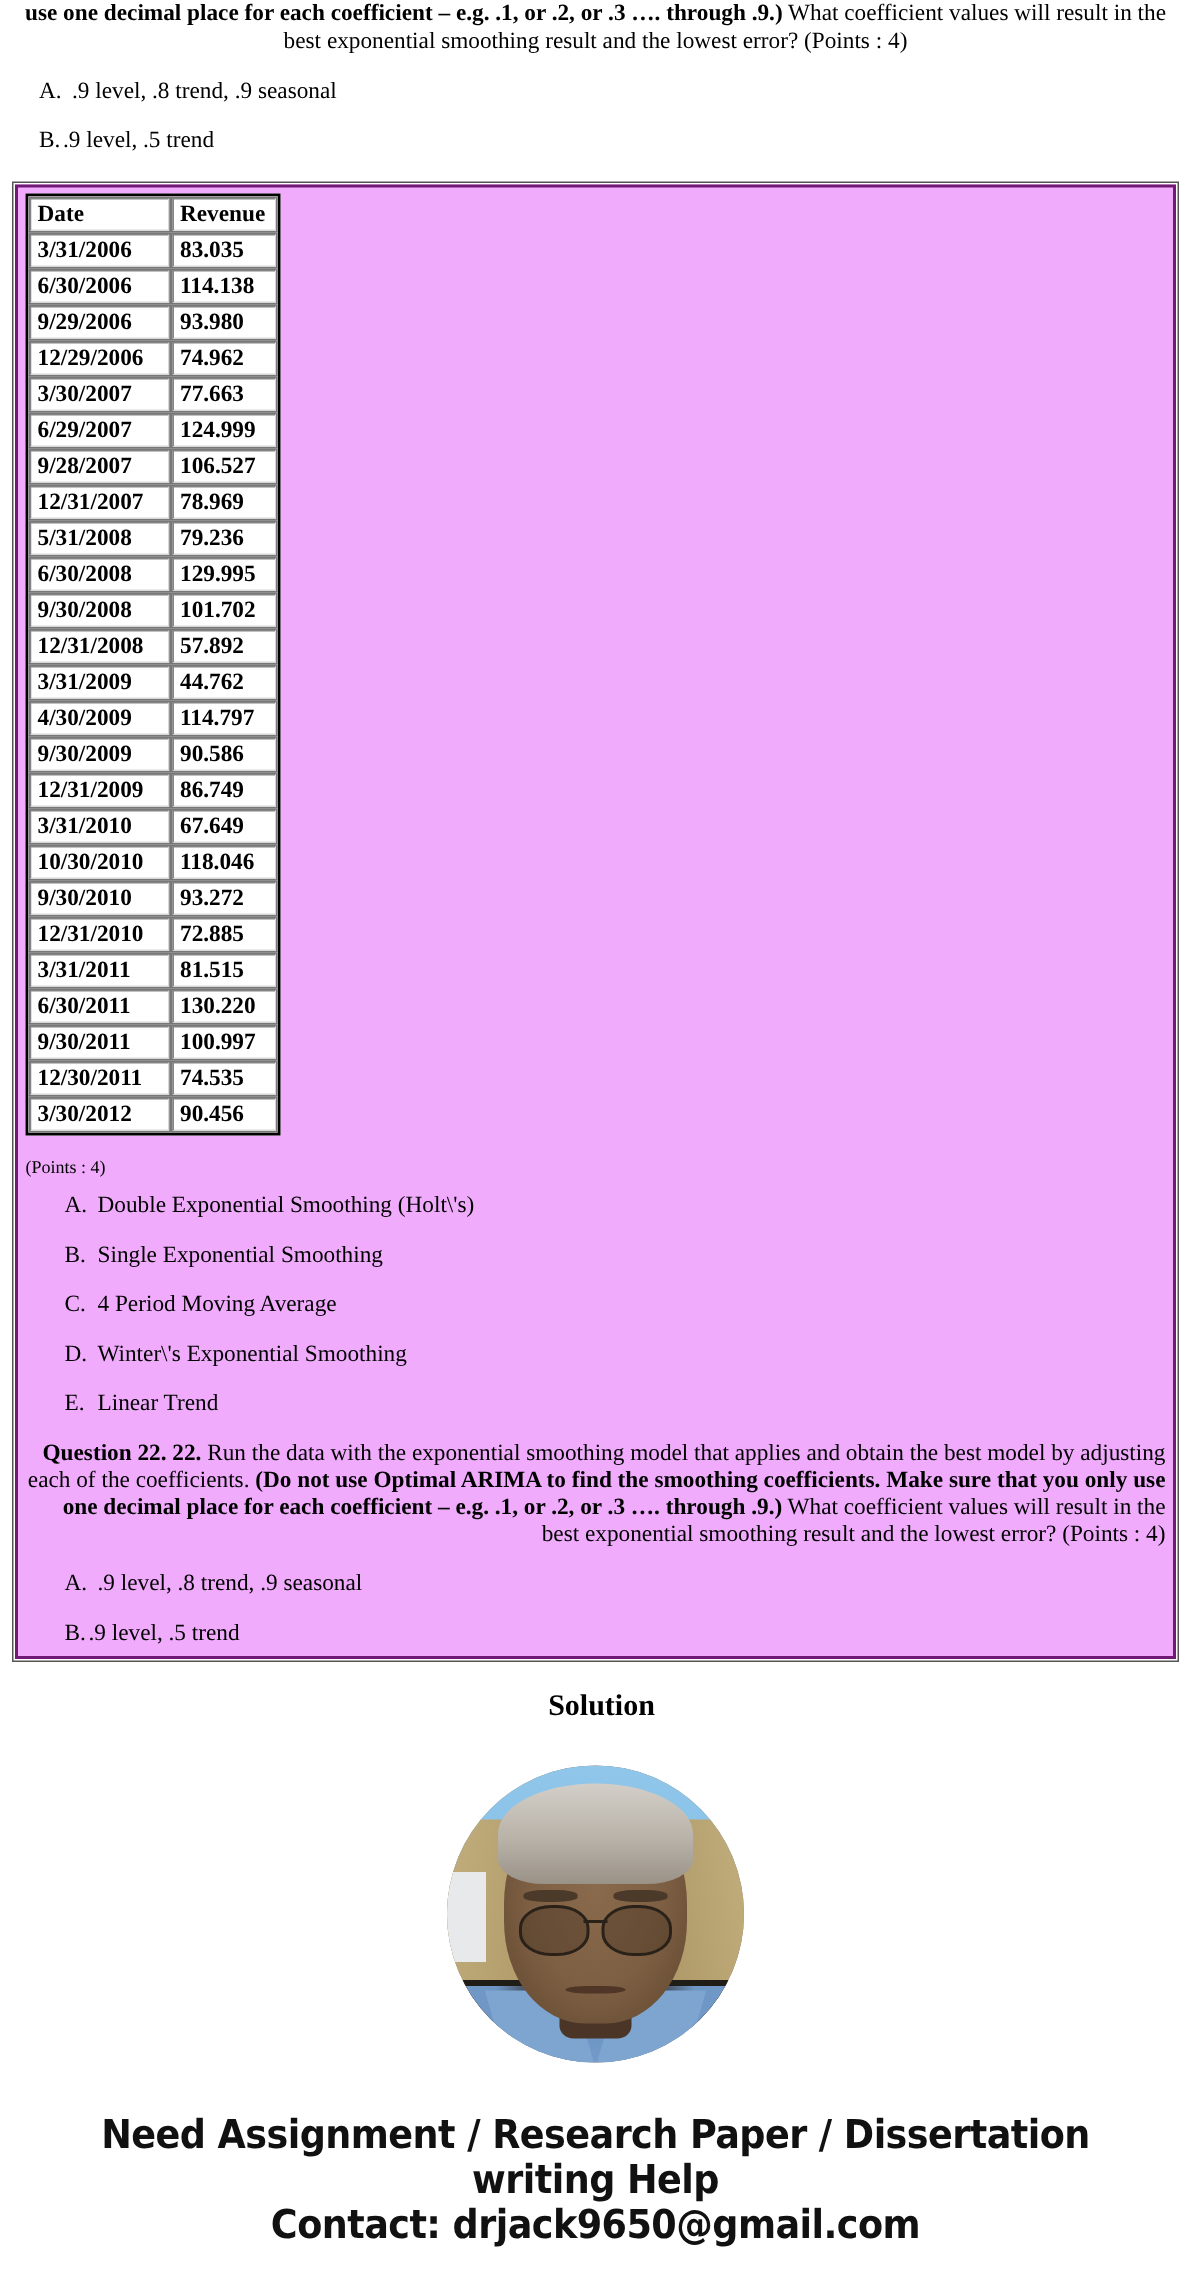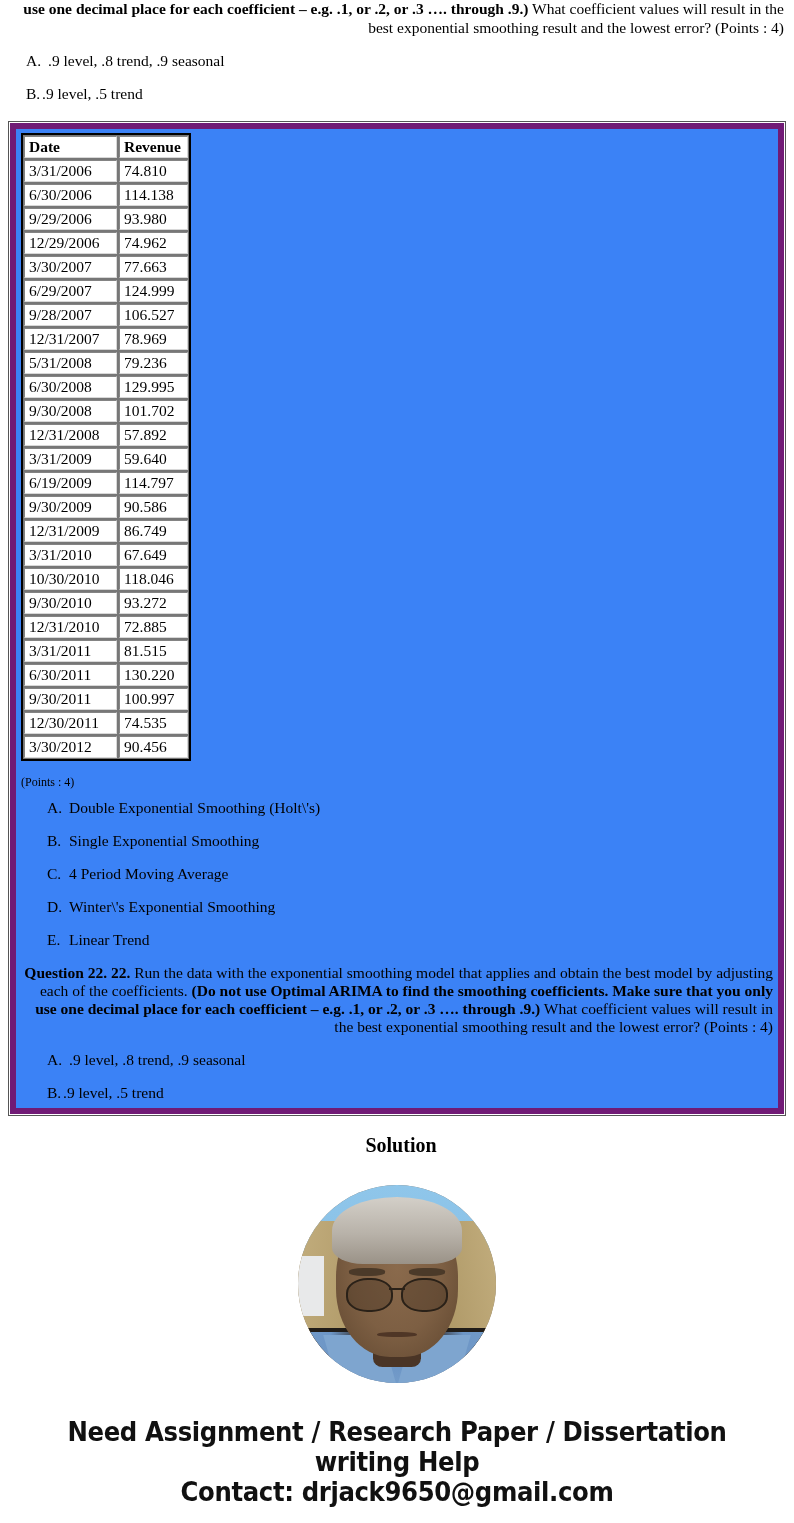--- a/index.html
+++ b/index.html
@@ -21,21 +21,21 @@
   }
 
   
   .top-frag {
     padding: 0 10px 0 10px;
     font-size: 15.5px;
     line-height: 18.5px;
   }
   .top-frag p {
     margin: 0;
-    text-align: right;
+    text-align: center;
   }
   .bold { font-weight: bold; }
 
   .opt-list {
     margin: 0;
     padding: 0;
   }
   .opt {
     font-size: 15.5px;
     line-height: 18px;
@@ -54,43 +54,43 @@
   .sp-10 { height: 10px; }
   .sp-8  { height: 8px; }
 
   
   .frame-outer {
     margin: 8px 8px 0 8px;
     border: 1px solid #555;
     padding: 1px;
   }
   .frame-inner {
-    border: 6px solid #701a75;
+    border: 2px solid #701a75;
     padding: 4px 5px 6px 5px;
-    background: #3b82f6;
+    background: #f0abfc;
     min-height: 920px;
   }
 
   
   table.data {
     border-collapse: separate;
     border-spacing: 0;
     border: 2px solid #000;
     margin: 0 0 0 0;
     background: #fff;
   }
   table.data td, table.data th {
     border: 2px ridge #d8d8d8;
     outline: 1px solid #777;
     outline-offset: -1px;
     font-size: 15.5px;
     line-height: 17px;
     padding: 1px 5px 2px 4px;
     text-align: left;
-    font-weight: normal;
+    font-weight: bold;
     white-space: nowrap;
     background: #fff;
   }
   table.data th {
     font-weight: bold;
   }
   table.data td.date, table.data th.date { width: 82px; }
   table.data td.rev,  table.data th.rev  { width: 58px; }
 
   .points-line {
@@ -248,21 +248,21 @@
       <table class="data">
         <thead>
           <tr>
             <th class="date">Date</th>
             <th class="rev">Revenue</th>
           </tr>
         </thead>
         <tbody>
             <tr>
               <td class="date">3/31/2006</td>
-              <td class="rev">74.810</td>
+              <td class="rev">83.035</td>
             </tr>
             <tr>
               <td class="date">6/30/2006</td>
               <td class="rev">114.138</td>
             </tr>
             <tr>
               <td class="date">9/29/2006</td>
               <td class="rev">93.980</td>
             </tr>
             <tr>
@@ -296,24 +296,24 @@
             <tr>
               <td class="date">9/30/2008</td>
               <td class="rev">101.702</td>
             </tr>
             <tr>
               <td class="date">12/31/2008</td>
               <td class="rev">57.892</td>
             </tr>
             <tr>
               <td class="date">3/31/2009</td>
-              <td class="rev">59.640</td>
-            </tr>
-            <tr>
-              <td class="date">6/19/2009</td>
+              <td class="rev">44.762</td>
+            </tr>
+            <tr>
+              <td class="date">4/30/2009</td>
               <td class="rev">114.797</td>
             </tr>
             <tr>
               <td class="date">9/30/2009</td>
               <td class="rev">90.586</td>
             </tr>
             <tr>
               <td class="date">12/31/2009</td>
               <td class="rev">86.749</td>
             </tr>

